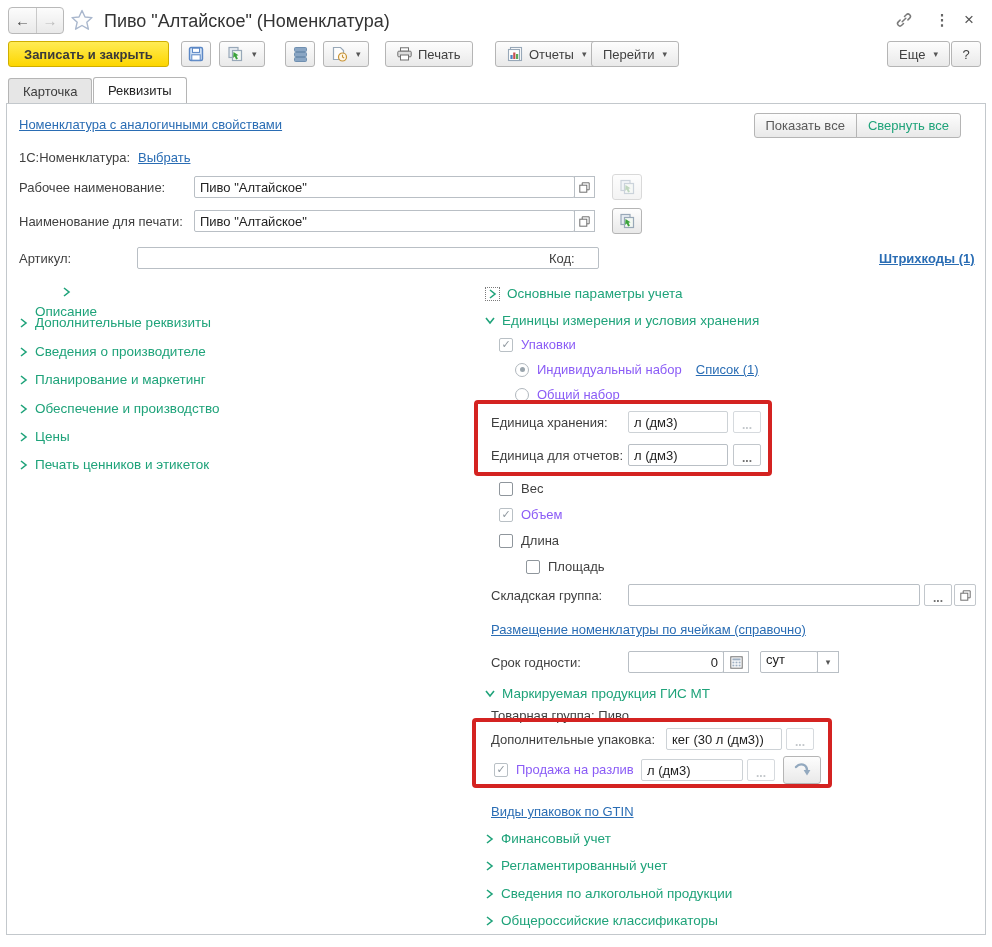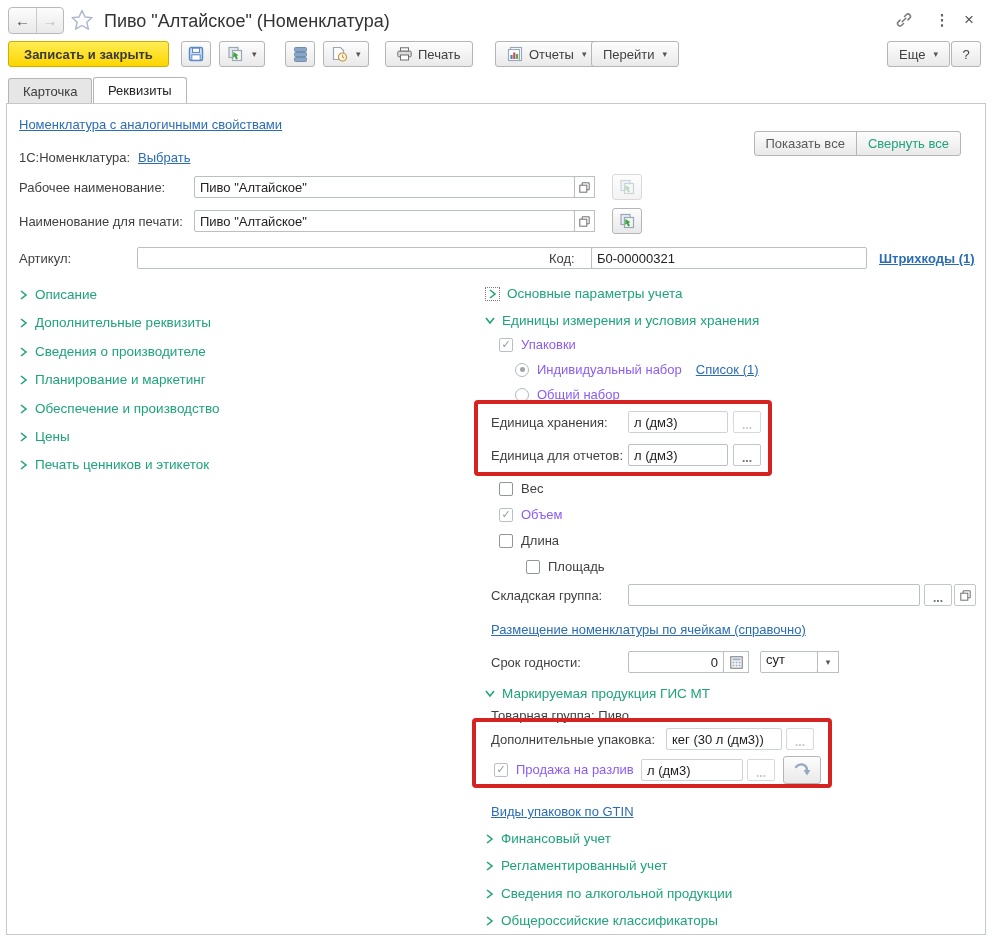--- a/index.html
+++ b/index.html
@@ -18,21 +18,21 @@
   .kebab { font-size:15px; font-weight:bold; letter-spacing:0; color:#666; }
   .closex { font-size:17px; color:#555; }
 
   
   .btn { height:26px; display:inline-flex; align-items:center; gap:6px; padding:0 11px;
          border:1px solid #b5b5b5; border-radius:3px; background:linear-gradient(#fdfdfd,#e9e9e9);
          color:#404040; cursor:pointer; white-space:nowrap; }
   .btn-yellow { background:linear-gradient(#ffec55,#fdd600); border-color:#cfae00; font-weight:bold; color:#3a3a3a; padding:0 15px; }
   .iconbtn { min-width:30px; padding:0 4px; justify-content:center; }
   .split-caret { display:inline-flex; align-items:center; margin-left:2px; color:#555; font-size:9px; }
-  .btngroup { display:flex;margin-top:18px; }
+  .btngroup { display:flex; }
   .btngroup .btn { border-radius:0; margin-left:-1px; height:25px; }
   .btngroup .btn:first-child { border-radius:3px 0 0 3px; margin-left:0; }
   .btngroup .btn:last-child { border-radius:0 3px 3px 0; }
   .greentext { color:#1fa37a; }
   .graytext { color:#5a5a5a; }
 
   
   .tab { position:absolute; height:26px; display:flex; align-items:center; justify-content:center;
          border:1px solid #b5b5b5; border-bottom:none; border-radius:3px 3px 0 0; cursor:pointer; padding:0 14px; }
   .tab-inactive { background:#e6e6e6; color:#3c3c3c; top:78px; height:25px; }
@@ -246,24 +246,23 @@
       <svg class="icon-svg" width="17" height="16" viewBox="0 0 17 16">
         <rect x="2" y="1.5" width="9" height="10" fill="#e7ecf2" stroke="#98a8b8" stroke-width="1.2"></rect>
         <rect x="5.5" y="4.5" width="9" height="10" fill="#f2f7f2" stroke="#98a8b8" stroke-width="1.2"></rect>
         <path d="M6.5 6 l5 3.2 -2 .6 1.4 3 -1.8 .8 -1.4-3 -1.6 1.4 z" fill="#3aa23a"></path>
       </svg>
     </div>
 
     <span class="lbl abs" style="left:12px; top:147px;">Артикул:</span>
     <input class="tinput abs" style="left: 130px; top: 143px; width: 462px;" value="">
     <span class="lbl abs" style="left:542px; top:147px;">Код:</span>
-    <input class="tinput abs" style="left: 584px; top: 143px; width: 276px;" value="Б0-00000321">
     <a class="lnk abs" style="left:872px; top:147px;font-weight:bold;">Штрихкоды (1)</a>
 
-    <div class="sect abs" style="left:12px; top:183px;">
+    <div class="sect abs" style="left:28px; top:183px;flex-direction:column;">
       <svg class="chev" width="9" height="10" viewBox="0 0 9 10">
           <path d="M2 1 L7 5 L2 9" fill="none" stroke="#1fa37a" stroke-width="1.6"></path>
         </svg>
       <span>Описание</span>
     </div>
     <div class="sect abs" style="left:12px; top:211px;">
       <svg class="chev" width="9" height="10" viewBox="0 0 9 10">
           <path d="M2 1 L7 5 L2 9" fill="none" stroke="#1fa37a" stroke-width="1.6"></path>
         </svg>
       <span>Дополнительные реквизиты</span>

